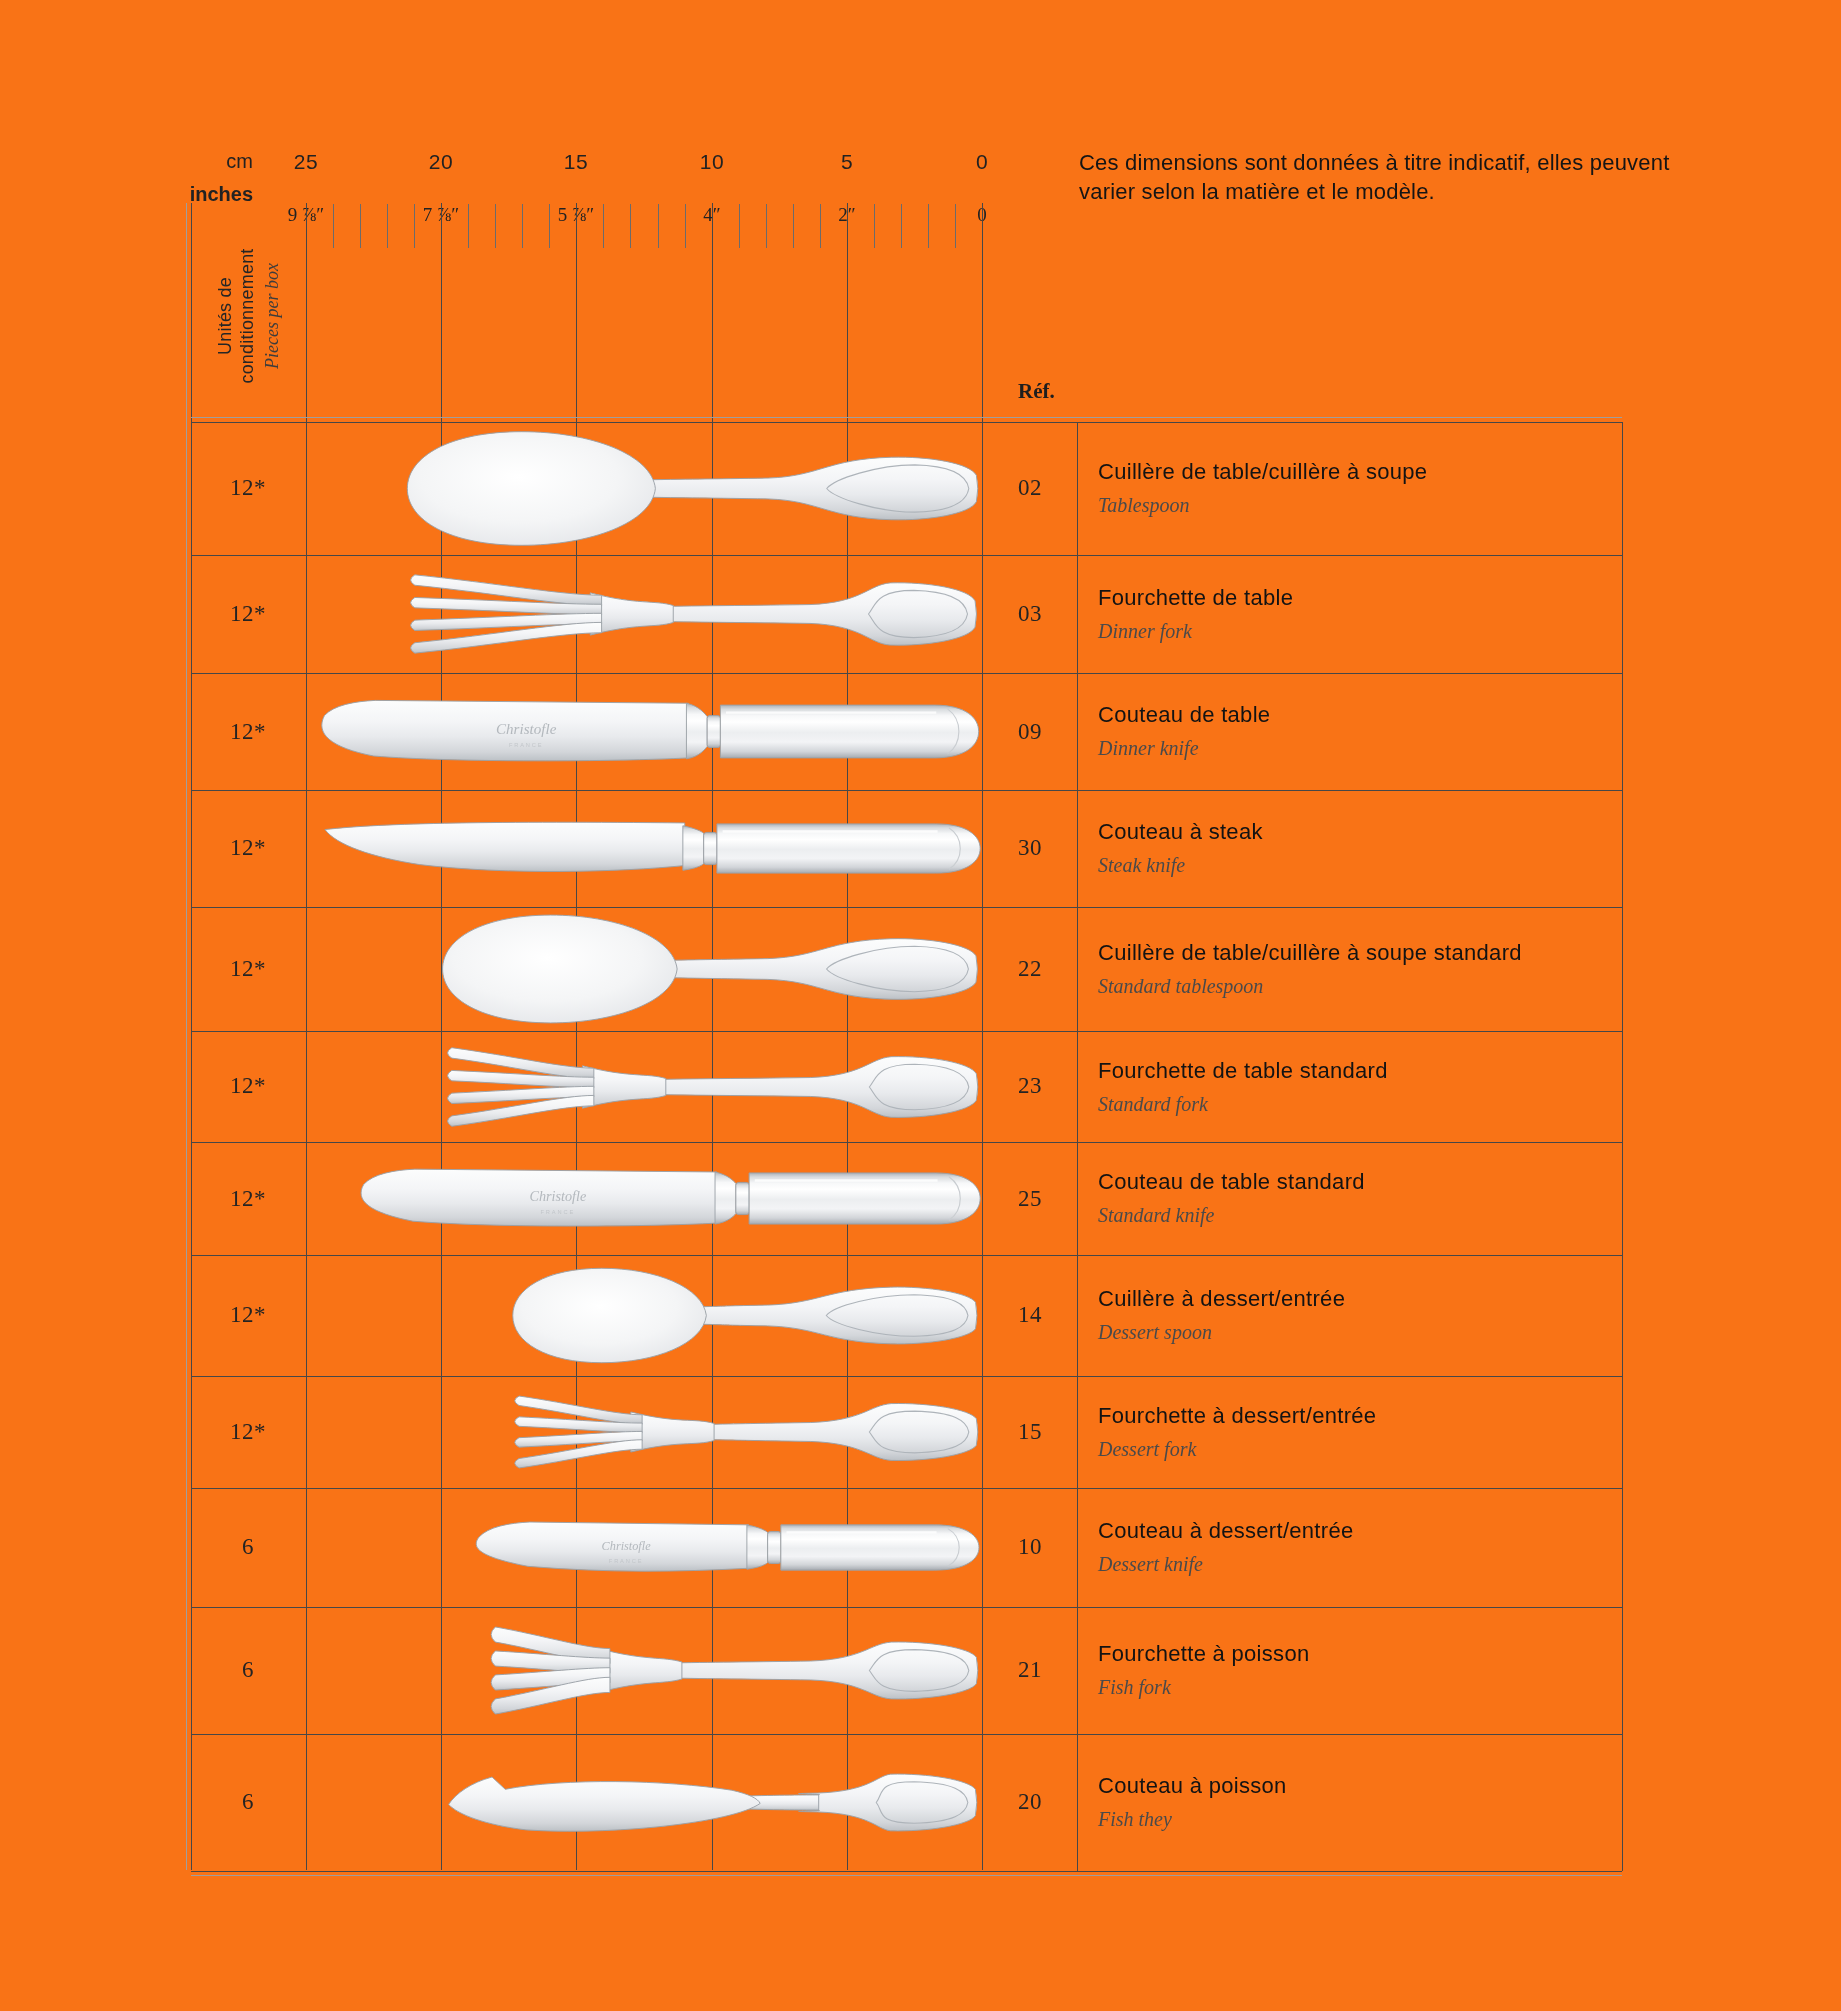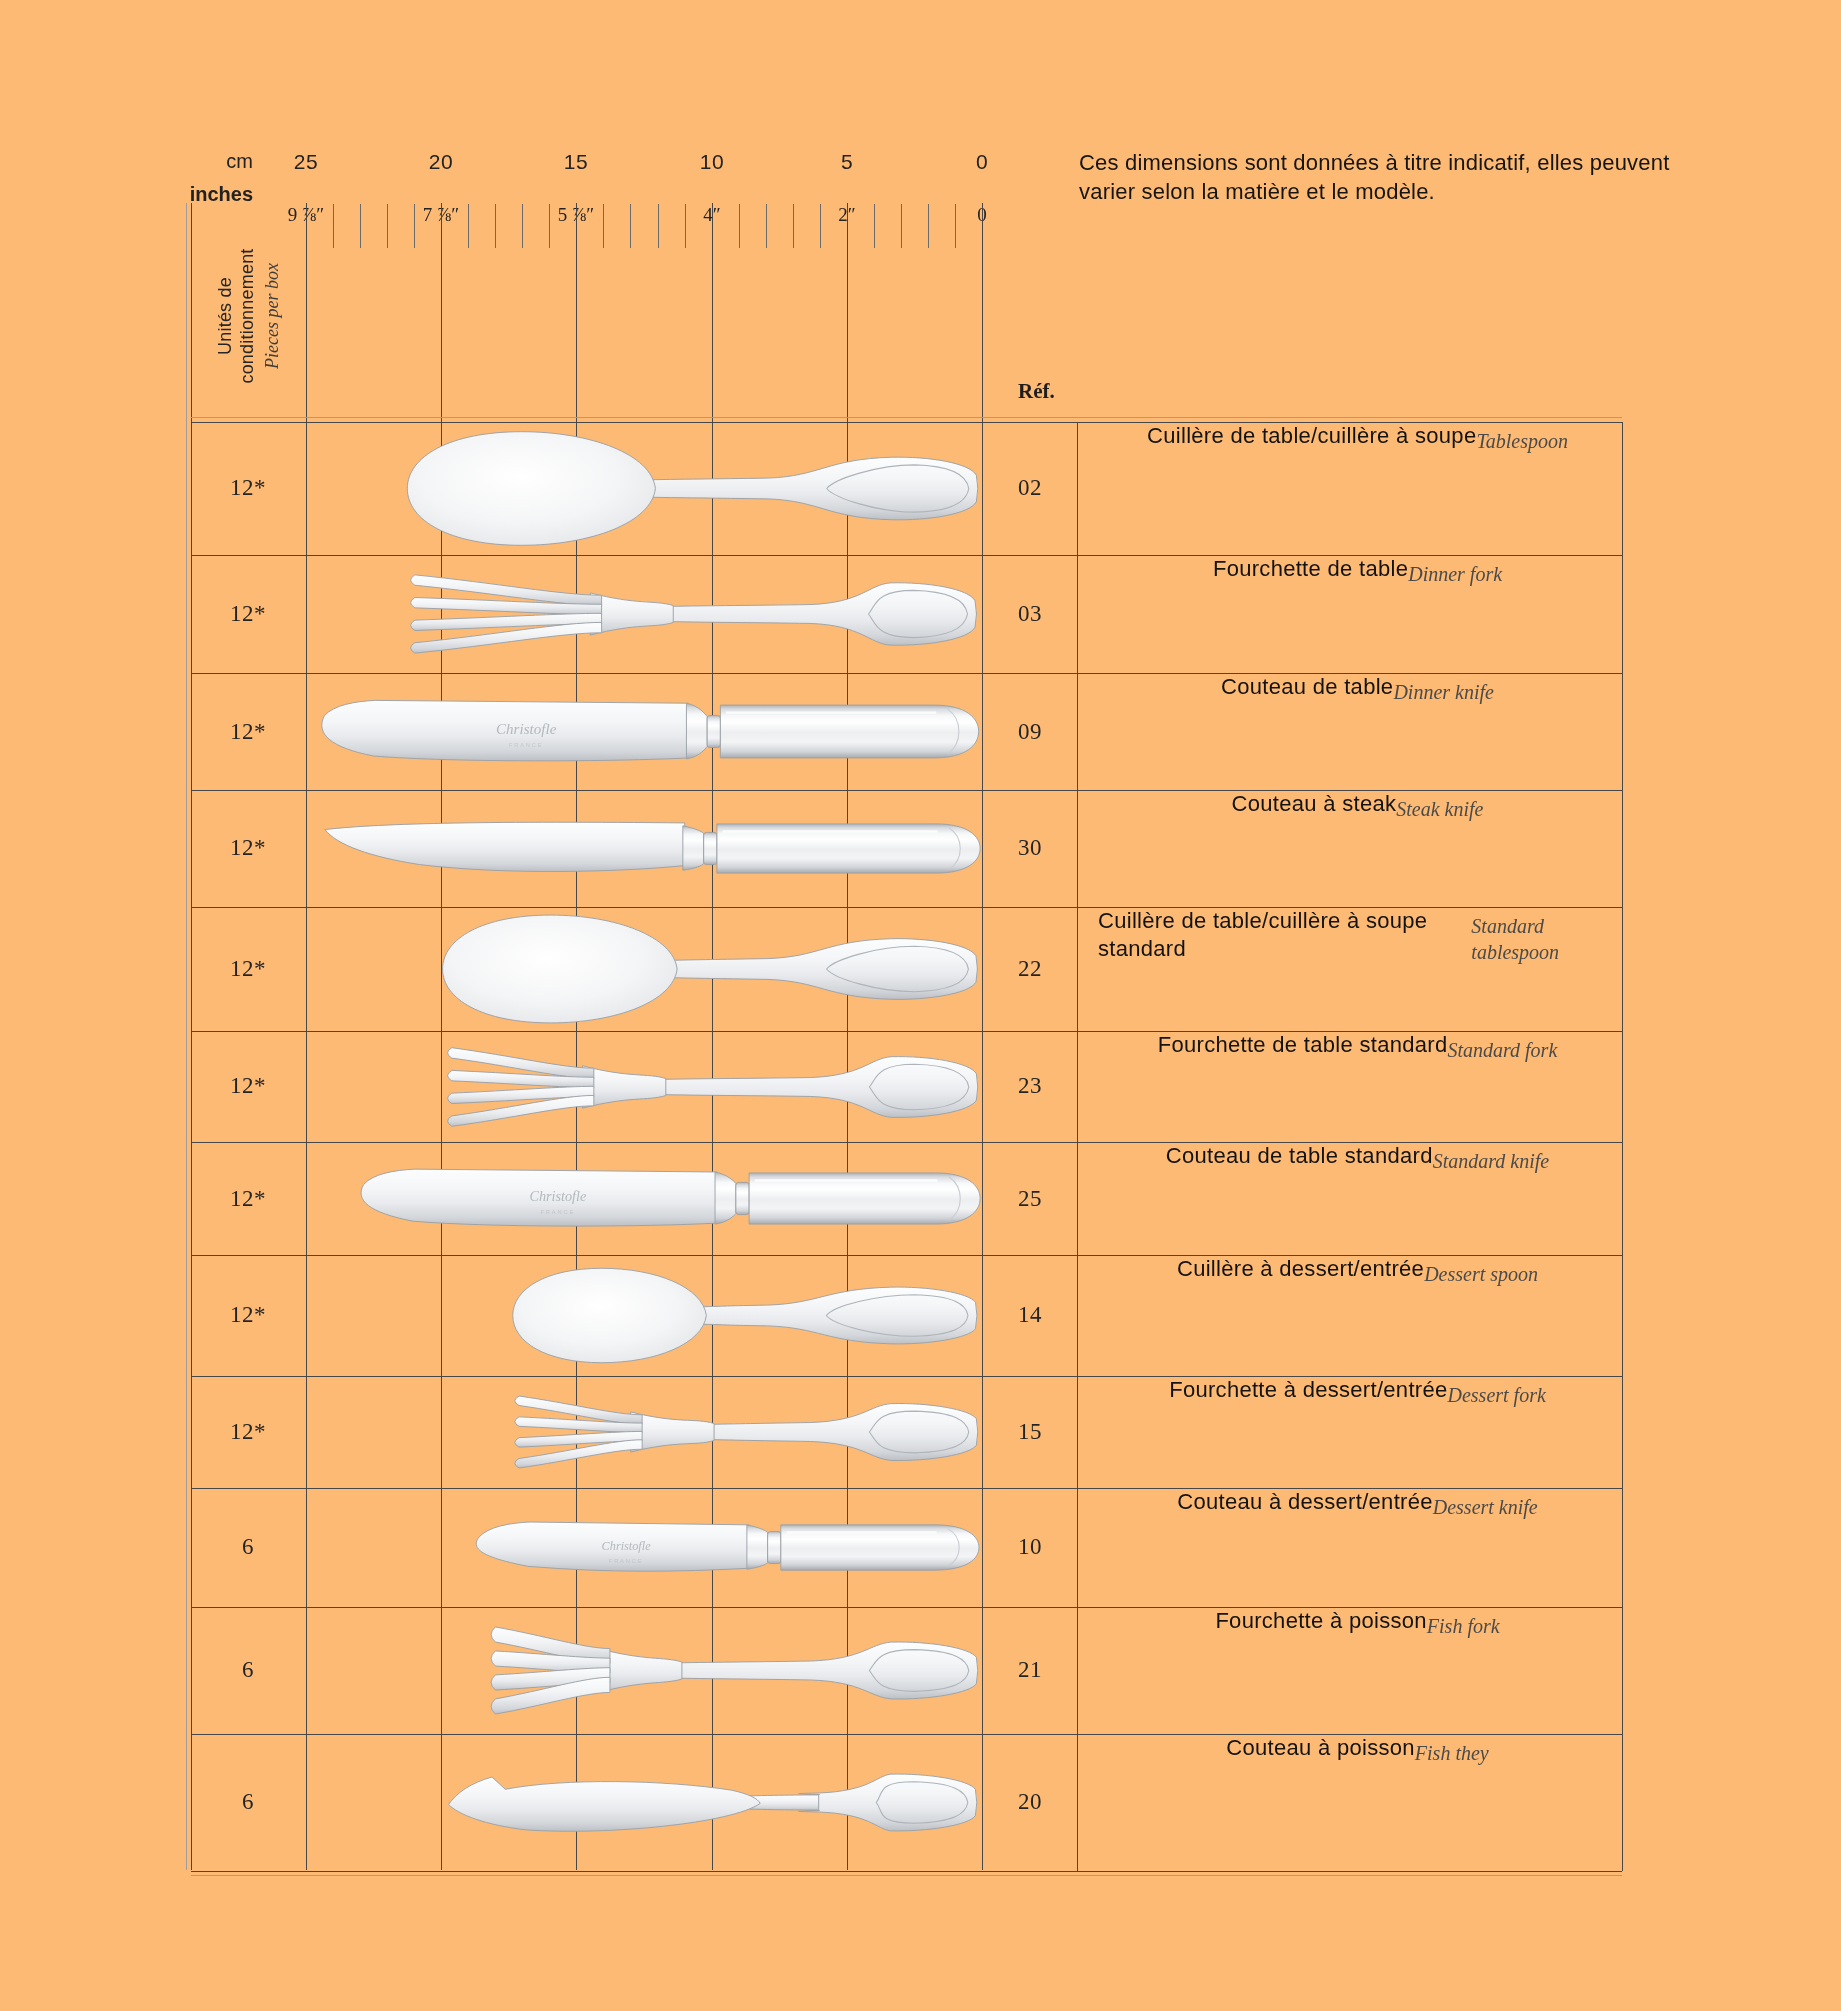--- a/index.html
+++ b/index.html
@@ -1,16 +1,16 @@
 <!DOCTYPE html>
 <html style="font-size:15px"><head>
 <meta charset="utf-8">
 <style>
   html,body{margin:0;padding:0;background:#ffffff;}
-  .page{position:relative;width:1842px;height:2011px;background:#fdba74;overflow:hidden;
+  .page{position:relative;width:1842px;height:2011px;background:#f97316;overflow:hidden;
         font-family:"Liberation Sans",sans-serif;color:#1c1c1c;}
   .vline{position:absolute;width:0.9px;background:#474747;}
   .hline{position:absolute;height:0.9px;background:#474747;}
   .vline.light,.hline.light{background:#9e9e9e;}
   .tick{position:absolute;width:0.9px;background:#6b6b6b;}
   .cm-num{position:absolute;transform:translateX(-50%);font-size:21px;letter-spacing:0.5px;color:#222;}
   .in-num{position:absolute;transform:translateX(-50%);font-family:"Liberation Serif","DejaVu Serif",serif;
           font-size:19px;color:#222;white-space:nowrap;margin-top:20px;}
   .unit-label{position:absolute;left:132px;width:121px;text-align:right;font-size:20px;color:#222;}
   .unit-cm{top:150px;}
@@ -23,21 +23,21 @@
               transform:rotate(-90deg);display:flex;flex-direction:column;align-items:center;
               justify-content:center;text-align:center;}
   .pack-label .fr{font-size:18px;line-height:22px;color:#262626;letter-spacing:0.2px;}
   .pack-label .en{font-family:"Liberation Serif","DejaVu Serif",serif;font-style:italic;font-size:18px;
                   line-height:23px;color:#3d3d3d;margin-top:2.8px;}
   .ref-header{position:absolute;left:1018px;top:379px;font-family:"Liberation Serif","DejaVu Serif",serif;
               font-weight:700;font-size:21px;color:#1e1e1e;}
   .qty,.refnum{position:absolute;transform:translate(-50%,-50%);
                font-family:"Liberation Serif","DejaVu Serif",serif;font-size:23px;color:#242424;
                letter-spacing:0.5px;}
-  .names{position:absolute;left:1098px;width:519px;display:flex;
+  .names{position:absolute;left:1098px;width:519px;display:flex;flex-direction:column;
          justify-content:center;}
   .name-fr{font-size:22px;letter-spacing:0.3px;line-height:28px;color:#131313;}
   .name-en{font-family:"Liberation Serif","DejaVu Serif",serif;font-style:italic;font-size:20px;
            line-height:26.5px;color:#4a4a4a;margin-top:5.7px;}
   .item-svg{position:absolute;left:306px;}
 </style>
 </head>
 <body>
 
 <div class="page">

